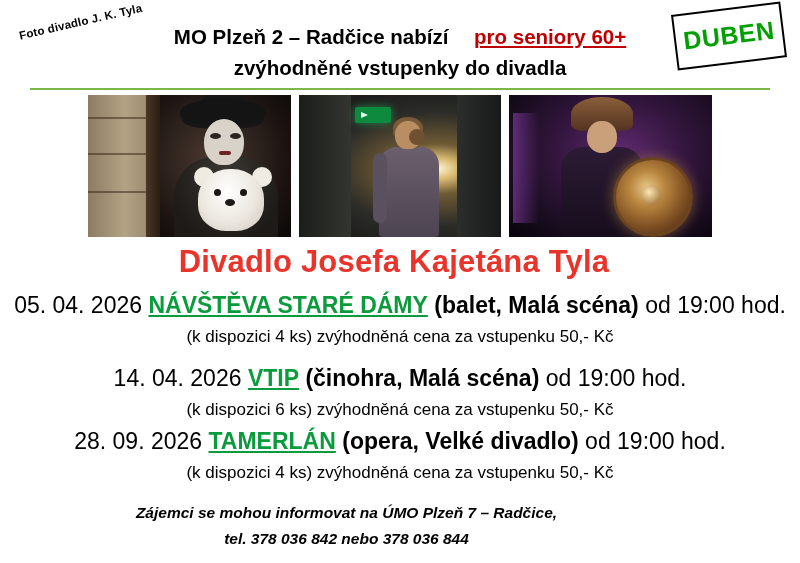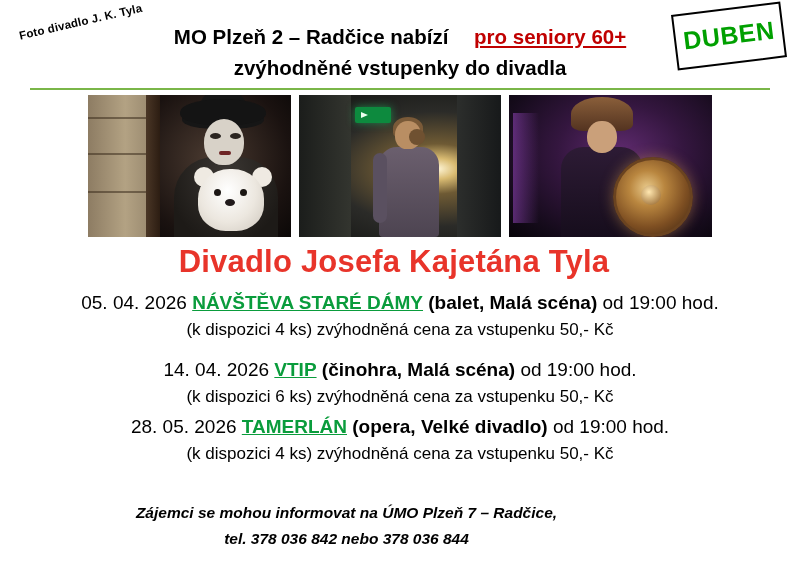--- a/index.html
+++ b/index.html
@@ -273,21 +273,21 @@
 
   
   .program {
     position: absolute;
     left: 0;
     top: 288px;
     width: 800px;
     text-align: center;
   }
   .prog-row {
-    font-size: 19px;
+    font-size: 23px;
     line-height: 1.55;
     color: #000;
     white-space: nowrap;
   }
   .prog-row .date { font-weight: normal; }
   .prog-row .show {
     color: #0a9c3c;
     font-weight: bold;
     text-decoration: underline;
   }
@@ -403,21 +403,21 @@
       <span class="date">14. 04. 2026</span>
       <span class="show">VTIP</span>
       <span class="genre">(činohra, Malá scéna)</span>
       <span class="time">od 19:00 hod.</span>
     </div>
     <div class="prog-note">(k dispozici 6 ks) zvýhodněná cena za vstupenku 50,- Kč</div>
 
     <div class="gap-tiny"></div>
 
     <div class="prog-row">
-      <span class="date">28. 05. 2026</span>
+      <span class="date">28. 09. 2026</span>
       <span class="show">TAMERLÁN</span>
       <span class="genre">(opera, Velké divadlo)</span>
       <span class="time">od 19:00 hod.</span>
     </div>
     <div class="prog-note">(k dispozici 4 ks) zvýhodněná cena za vstupenku 50,- Kč</div>
 
   </div>
 
   <div class="footer">
     <div>Zájemci se mohou informovat na ÚMO Plzeň 7 – Radčice,</div>

